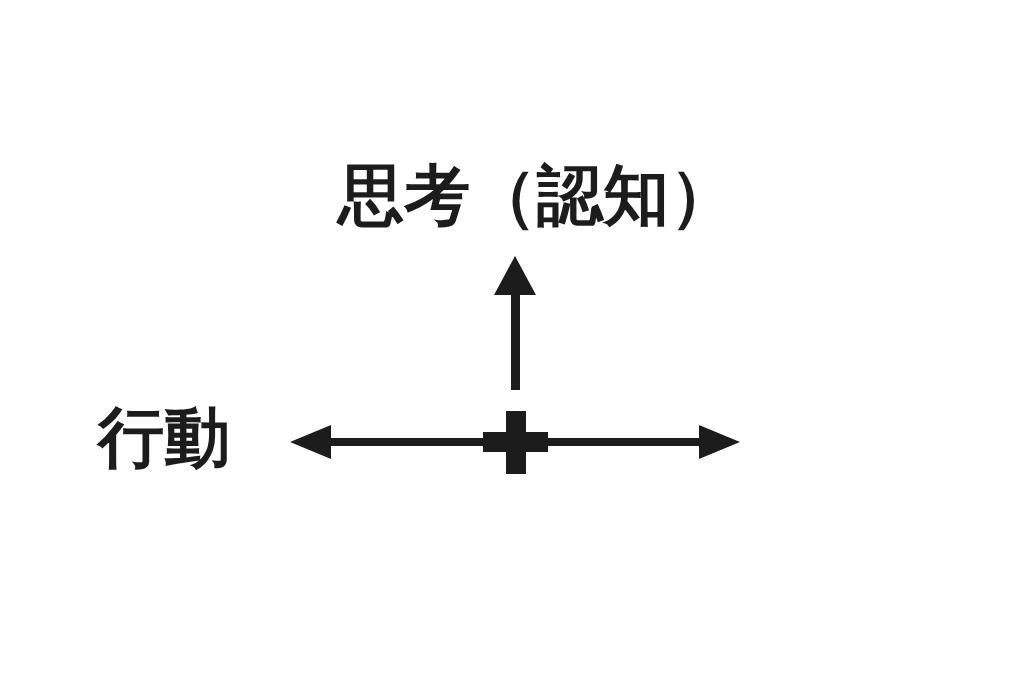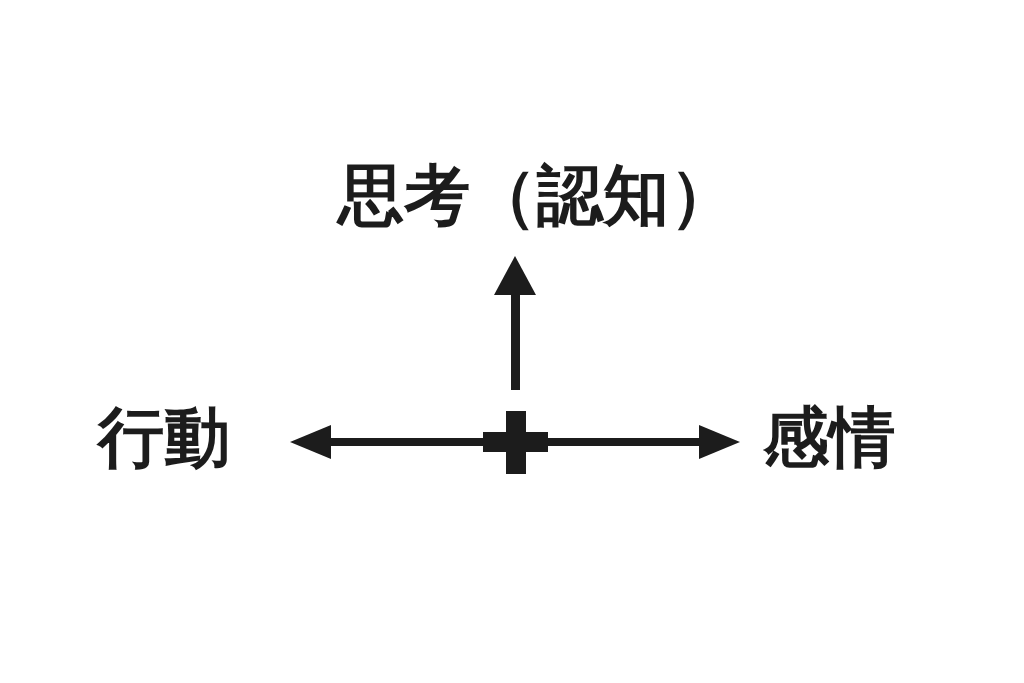--- a/index.html
+++ b/index.html
@@ -85,15 +85,14 @@
       <rect x="506" y="367" width="20" height="63" fill="#1c1c1c"></rect>
       <rect x="483" y="388" width="65" height="20" fill="#1c1c1c"></rect>
     </g>
 
   </svg>
 
   <div class="node-label" id="label-thought">思考（認知）</div>
 
   <div class="node-label" id="label-behavior">行動</div>
 
-  <div class="node-label" id="label-emotion">感情</div>
 
 </div>
 
 </body></html>

